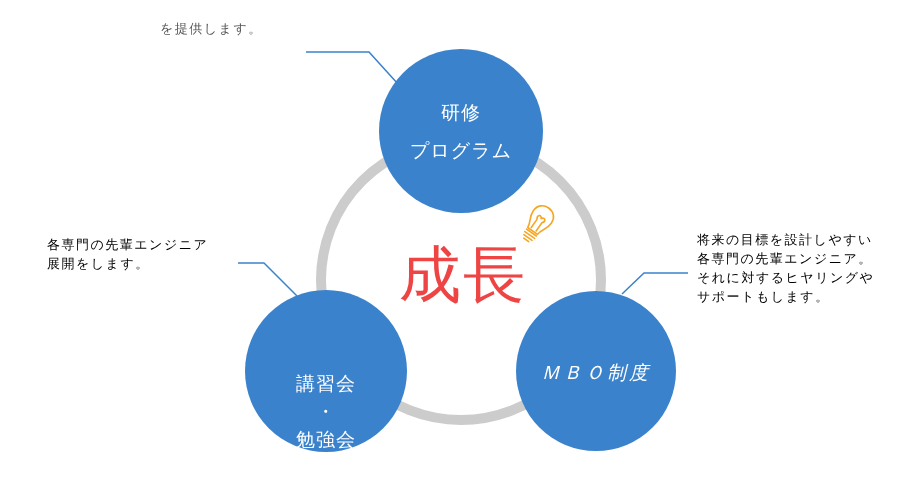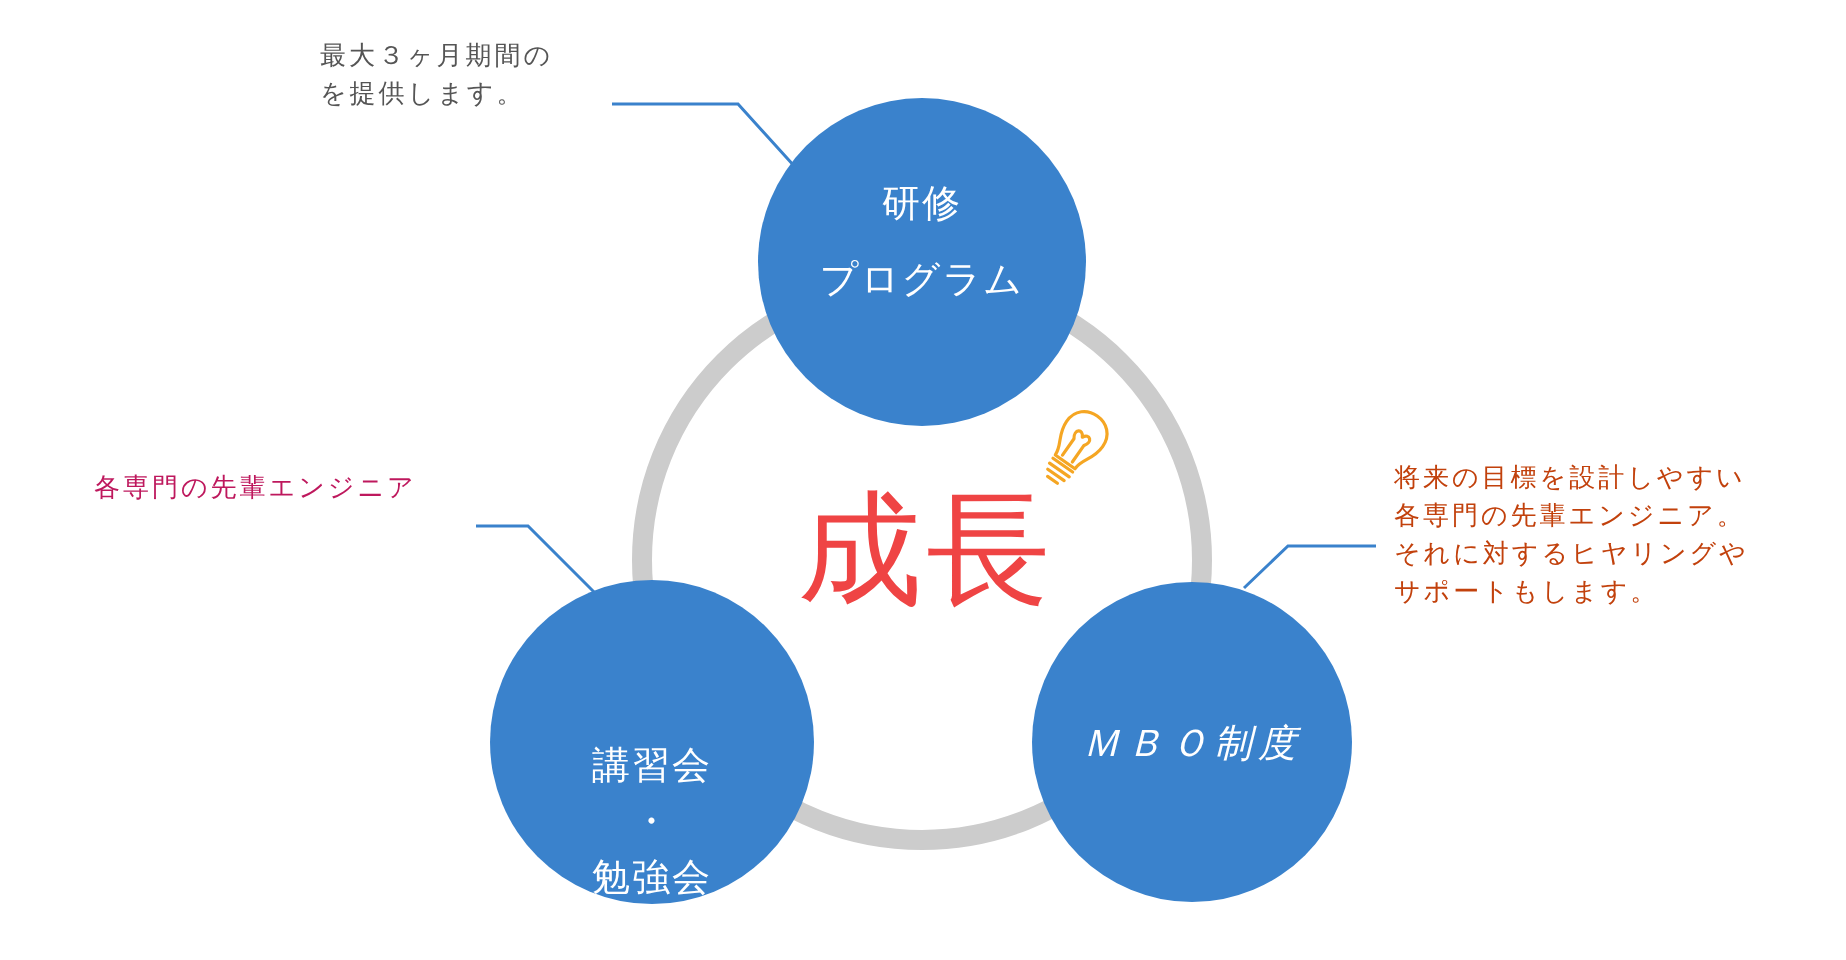--- a/index.html
+++ b/index.html
@@ -71,36 +71,36 @@
     <path d="M -6 6 C -6 0 -11 -3 -11 -11 C -11 -18 -6 -22 0 -22 C 6 -22 11 -18 11 -11 C 11 -3 6 0 6 6 Z"></path>
     <path d="M -3 4 L -3 -6 C -6 -10 -2 -13 0 -9 C 2 -13 6 -10 3 -6 L 3 4"></path>
     <line x1="-6" y1="8" x2="6" y2="8"></line>
     <line x1="-6" y1="11" x2="6" y2="11"></line>
     <line x1="-5" y1="14" x2="5" y2="14"></line>
     <line x1="-3" y1="17" x2="3" y2="17"></line>
   </g>
 </svg>
 
 <div class="note" style="left: 160px; top: 19px; color: rgb(85, 85, 85);">
-  <span>最大３ヶ月期間の</span>
   <span>を提供します。</span>
 </div>
 
-<div class="note" style="left: 47px; top: 235px; color: #be185d;">
+<div class="note" style="left: 47px; top: 235px; color: #000000;">
   <span>各専門の先輩エンジニア</span>
+  <span>展開をします。</span>
 </div>
 
-<div class="note" style="left: 697px; top: 230px; color: #c2410c;">
+<div class="note" style="left: 697px; top: 230px; color: #000000;">
   <span>将来の目標を設計しやすい</span>
   <span>各専門の先輩エンジニア。</span>
   <span>それに対するヒヤリングや</span>
   <span>サポートもします。</span>
 </div>
 
-<div class="node-label" style="left:461px; top:121px; line-height:38px;">
+<div class="node-label" style="left:461px; top:131px; line-height:38px;">
   <span>研修</span>
   <span>プログラム</span>
 </div>
 
 <div class="node-label" style="left:326px; top:371px; line-height:28px;margin-top:40px;">
   <span>講習会</span>
   <span>・</span>
   <span>勉強会</span>
 </div>
 

